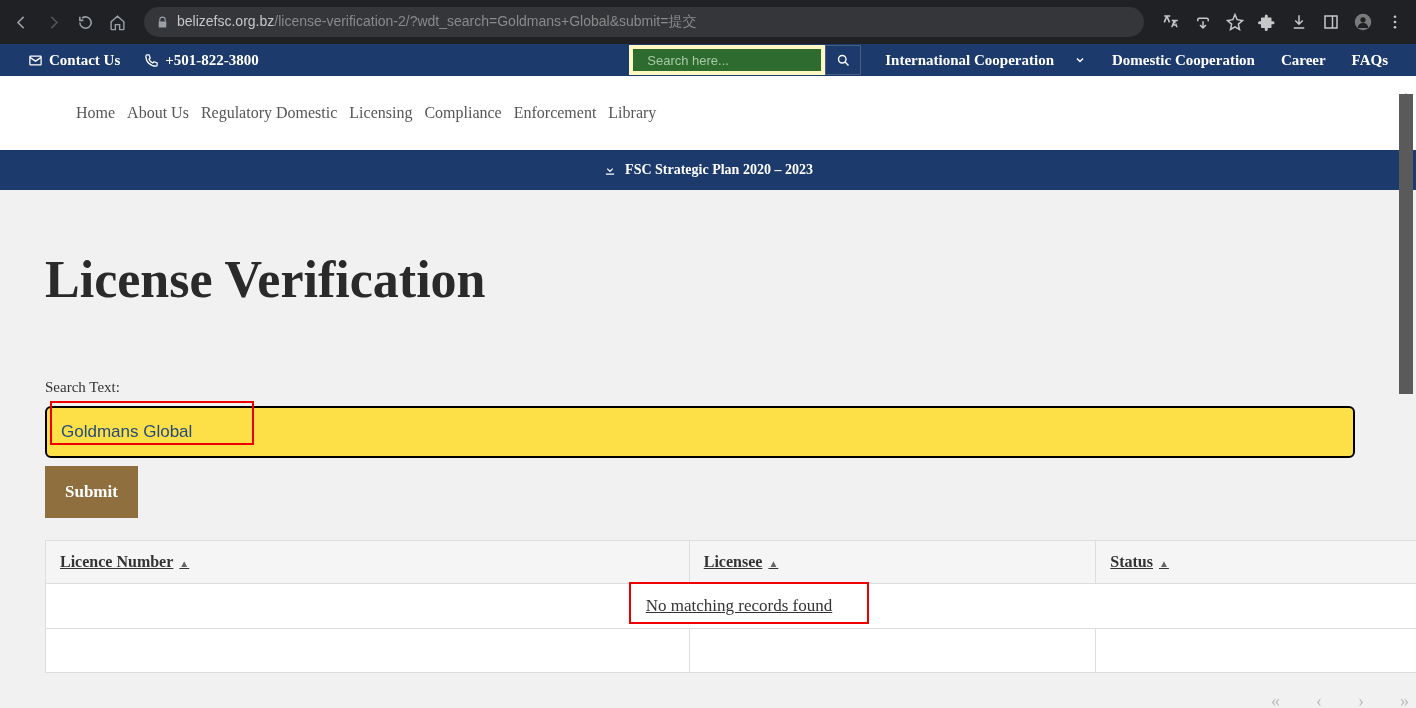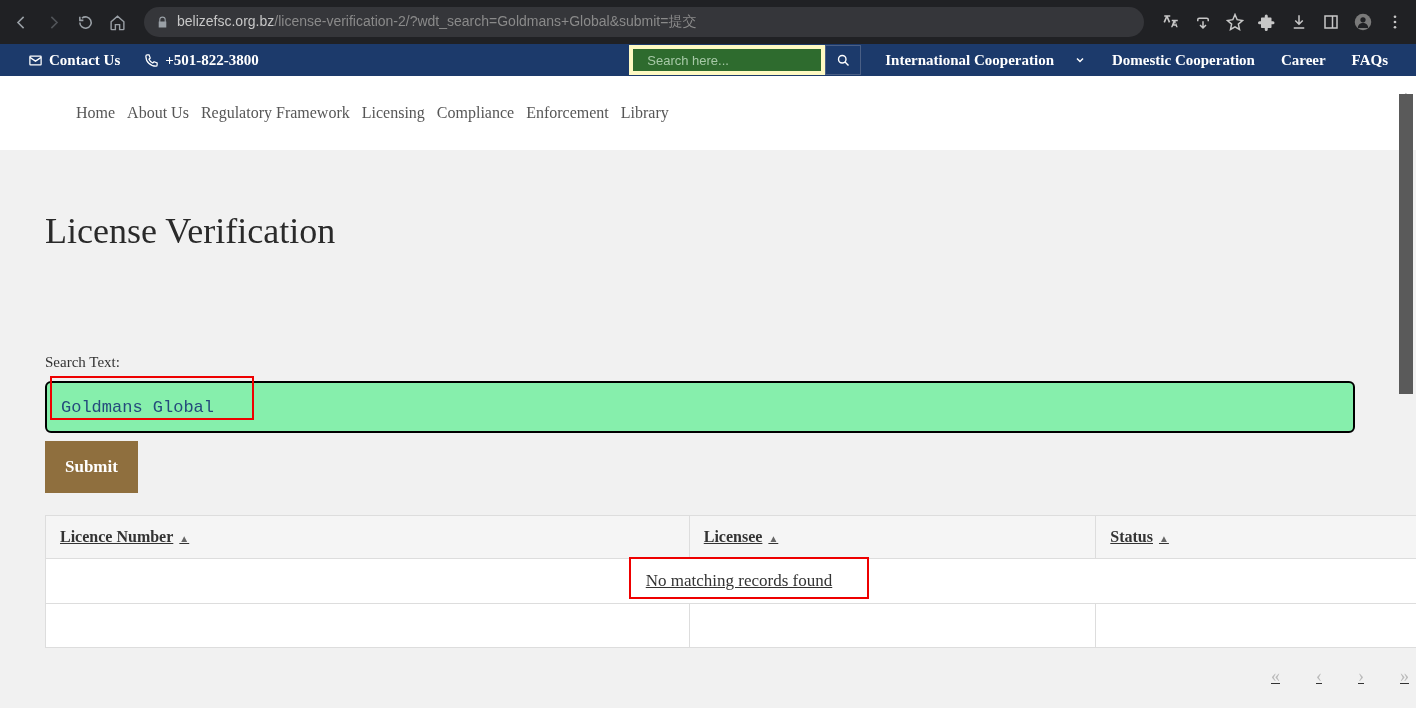--- a/index.html
+++ b/index.html
@@ -28,23 +28,23 @@
 .logo-svg { width:50px; height:50px; }
 .logo-text { display:flex; flex-direction:column; margin-left:2px; }
 .logo-text .belize { color:#1c3a6b; font-size:13px; font-weight:600; margin-left:22px; }
 .logo-text .fsc { color:#1c3a6b; font-size:36px; font-weight:900; line-height:0.85; letter-spacing:-1px; font-family:Georgia,serif; }
 .logo-text .sub { font-size:6px; color:#555; }
 .navlinks { display:flex; gap:12px; margin-left:40px; }
 .navlinks a { color:#565656; text-decoration:none; font-size:16px; }
 .banner { background:#1c3a6b; height:40px; display:flex; align-items:center; justify-content:center; color:#fff; font-size:14px; font-weight:600; }
 .banner svg { width:14px; height:14px; margin-right:8px; }
 .page { padding:60px 0 0 45px; color:#333; width:1395px; }
-.page h1 { font-size:36px; font-weight:400; color:#2a2a2a; margin-bottom:102px; }
+.page h1 { font-size:52px; font-weight:700; color:#2a2a2a; margin-bottom:70px; }
 .label { font-size:15px; color:#333; margin-bottom:10px; display:block; }
-.textin { width:1310px; height:52px; border:2px solid #000; border-radius:6px; padding:0 14px; font-size:17px; font-family:Liberation Mono, monospace; color:#254b7c; position:relative; background:#86efac; }
+.textin { width:1310px; height:52px; border:2px solid #000; border-radius:6px; padding:0 14px; font-size:17px; font-family:Liberation Sans, sans-serif; color:#254b7c; position:relative; background:#fde047; }
 .textin-wrap { position:relative; width:1310px; }
 .redbox1 { position:absolute; border:2px solid #e00; left:5px; top:-5px; width:204px; height:44px; pointer-events:none; z-index:5; }
 .submit { background:#8f6f3e; color:#fff; border:none; padding:16px 20px; font-size:17px; font-family:Georgia,serif; font-weight:600; margin-top:8px; cursor:pointer; }
 .tablewrap { margin-top:22px; width:1388px;text-decoration:underline; }
 table { width:100%; border-collapse:collapse; border:1px solid #ddd; background:#fff; }
 th { background:#f5f5f5; text-align:left; padding:12px 14px; font-size:16px; font-weight:700; border:1px solid #ddd; }
 th .sort { font-size:10px; margin-left:6px; color:#666; }
 td { padding:12px 14px; border:1px solid #ddd; }
 .nores-row td { text-align:center; font-size:17px; position:relative; height:44px; }
 .redbox2 { position:absolute; border:2px solid #e00; left:583px; top:-2px; width:240px; height:42px; pointer-events:none; }
@@ -173,28 +173,34 @@
       <a>Domestic Cooperation</a>
       <a>Career</a>
       <a>FAQs</a>
     </div>
   </div>
 
   <div class="navbar">
     <div class="navlinks">
       <a>Home</a>
       <a>About Us</a>
-      <a>Regulatory Framework</a>
+      <a>Regulatory Domestic</a>
       <a>Licensing</a>
       <a>Compliance</a>
       <a>Enforcement</a>
       <a>Library</a>
     </div>
   </div>
 
+  <div class="banner">
+    <svg viewBox="0 0 24 24" fill="currentColor">
+        <path d="M12 3v10l-4-4-1.4 1.4L12 16l5.4-5.6L16 9l-4 4V3h0zM5 18h14v2H5z"></path>
+      </svg>
+    <span>FSC Strategic Plan 2020 – 2023</span>
+  </div>
 
   <div class="page">
     <h1>License Verification</h1>
 
     <label class="label">Search Text:</label>
     <div class="textin-wrap">
       <input class="textin" value="Goldmans Global" style="">
       <div class="redbox1"></div>
     </div>
     <button class="submit">Submit</button>

